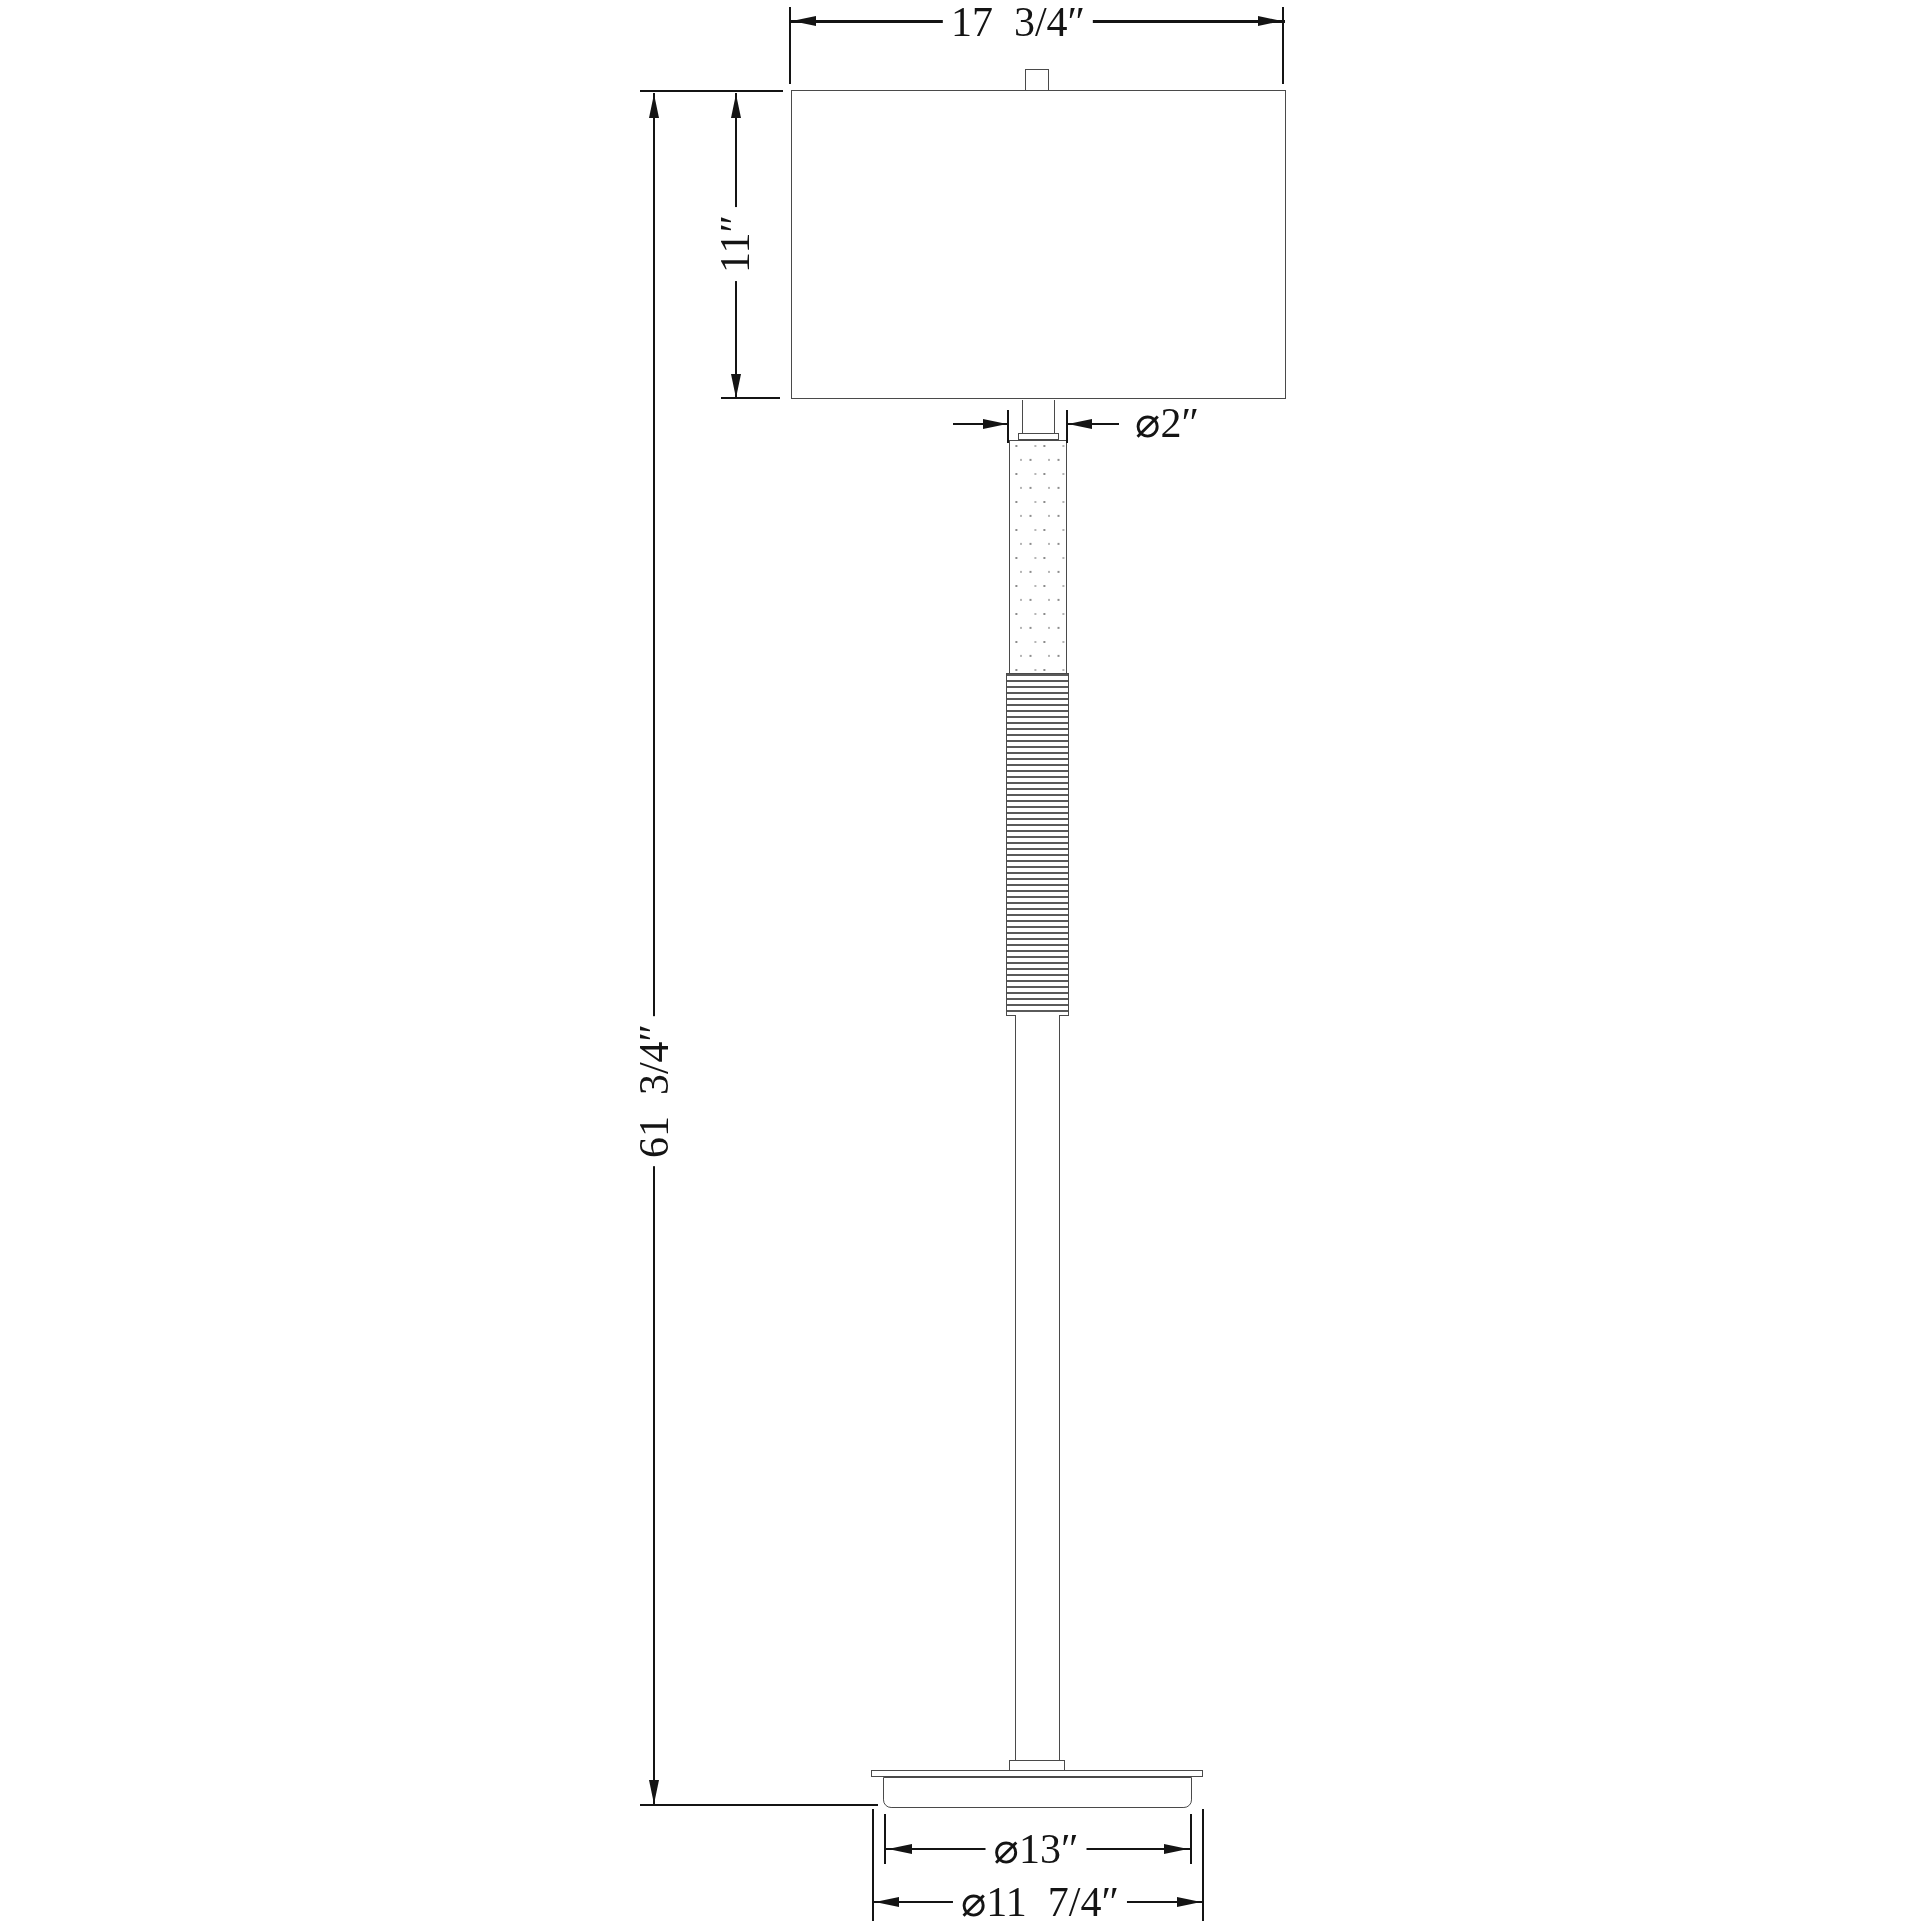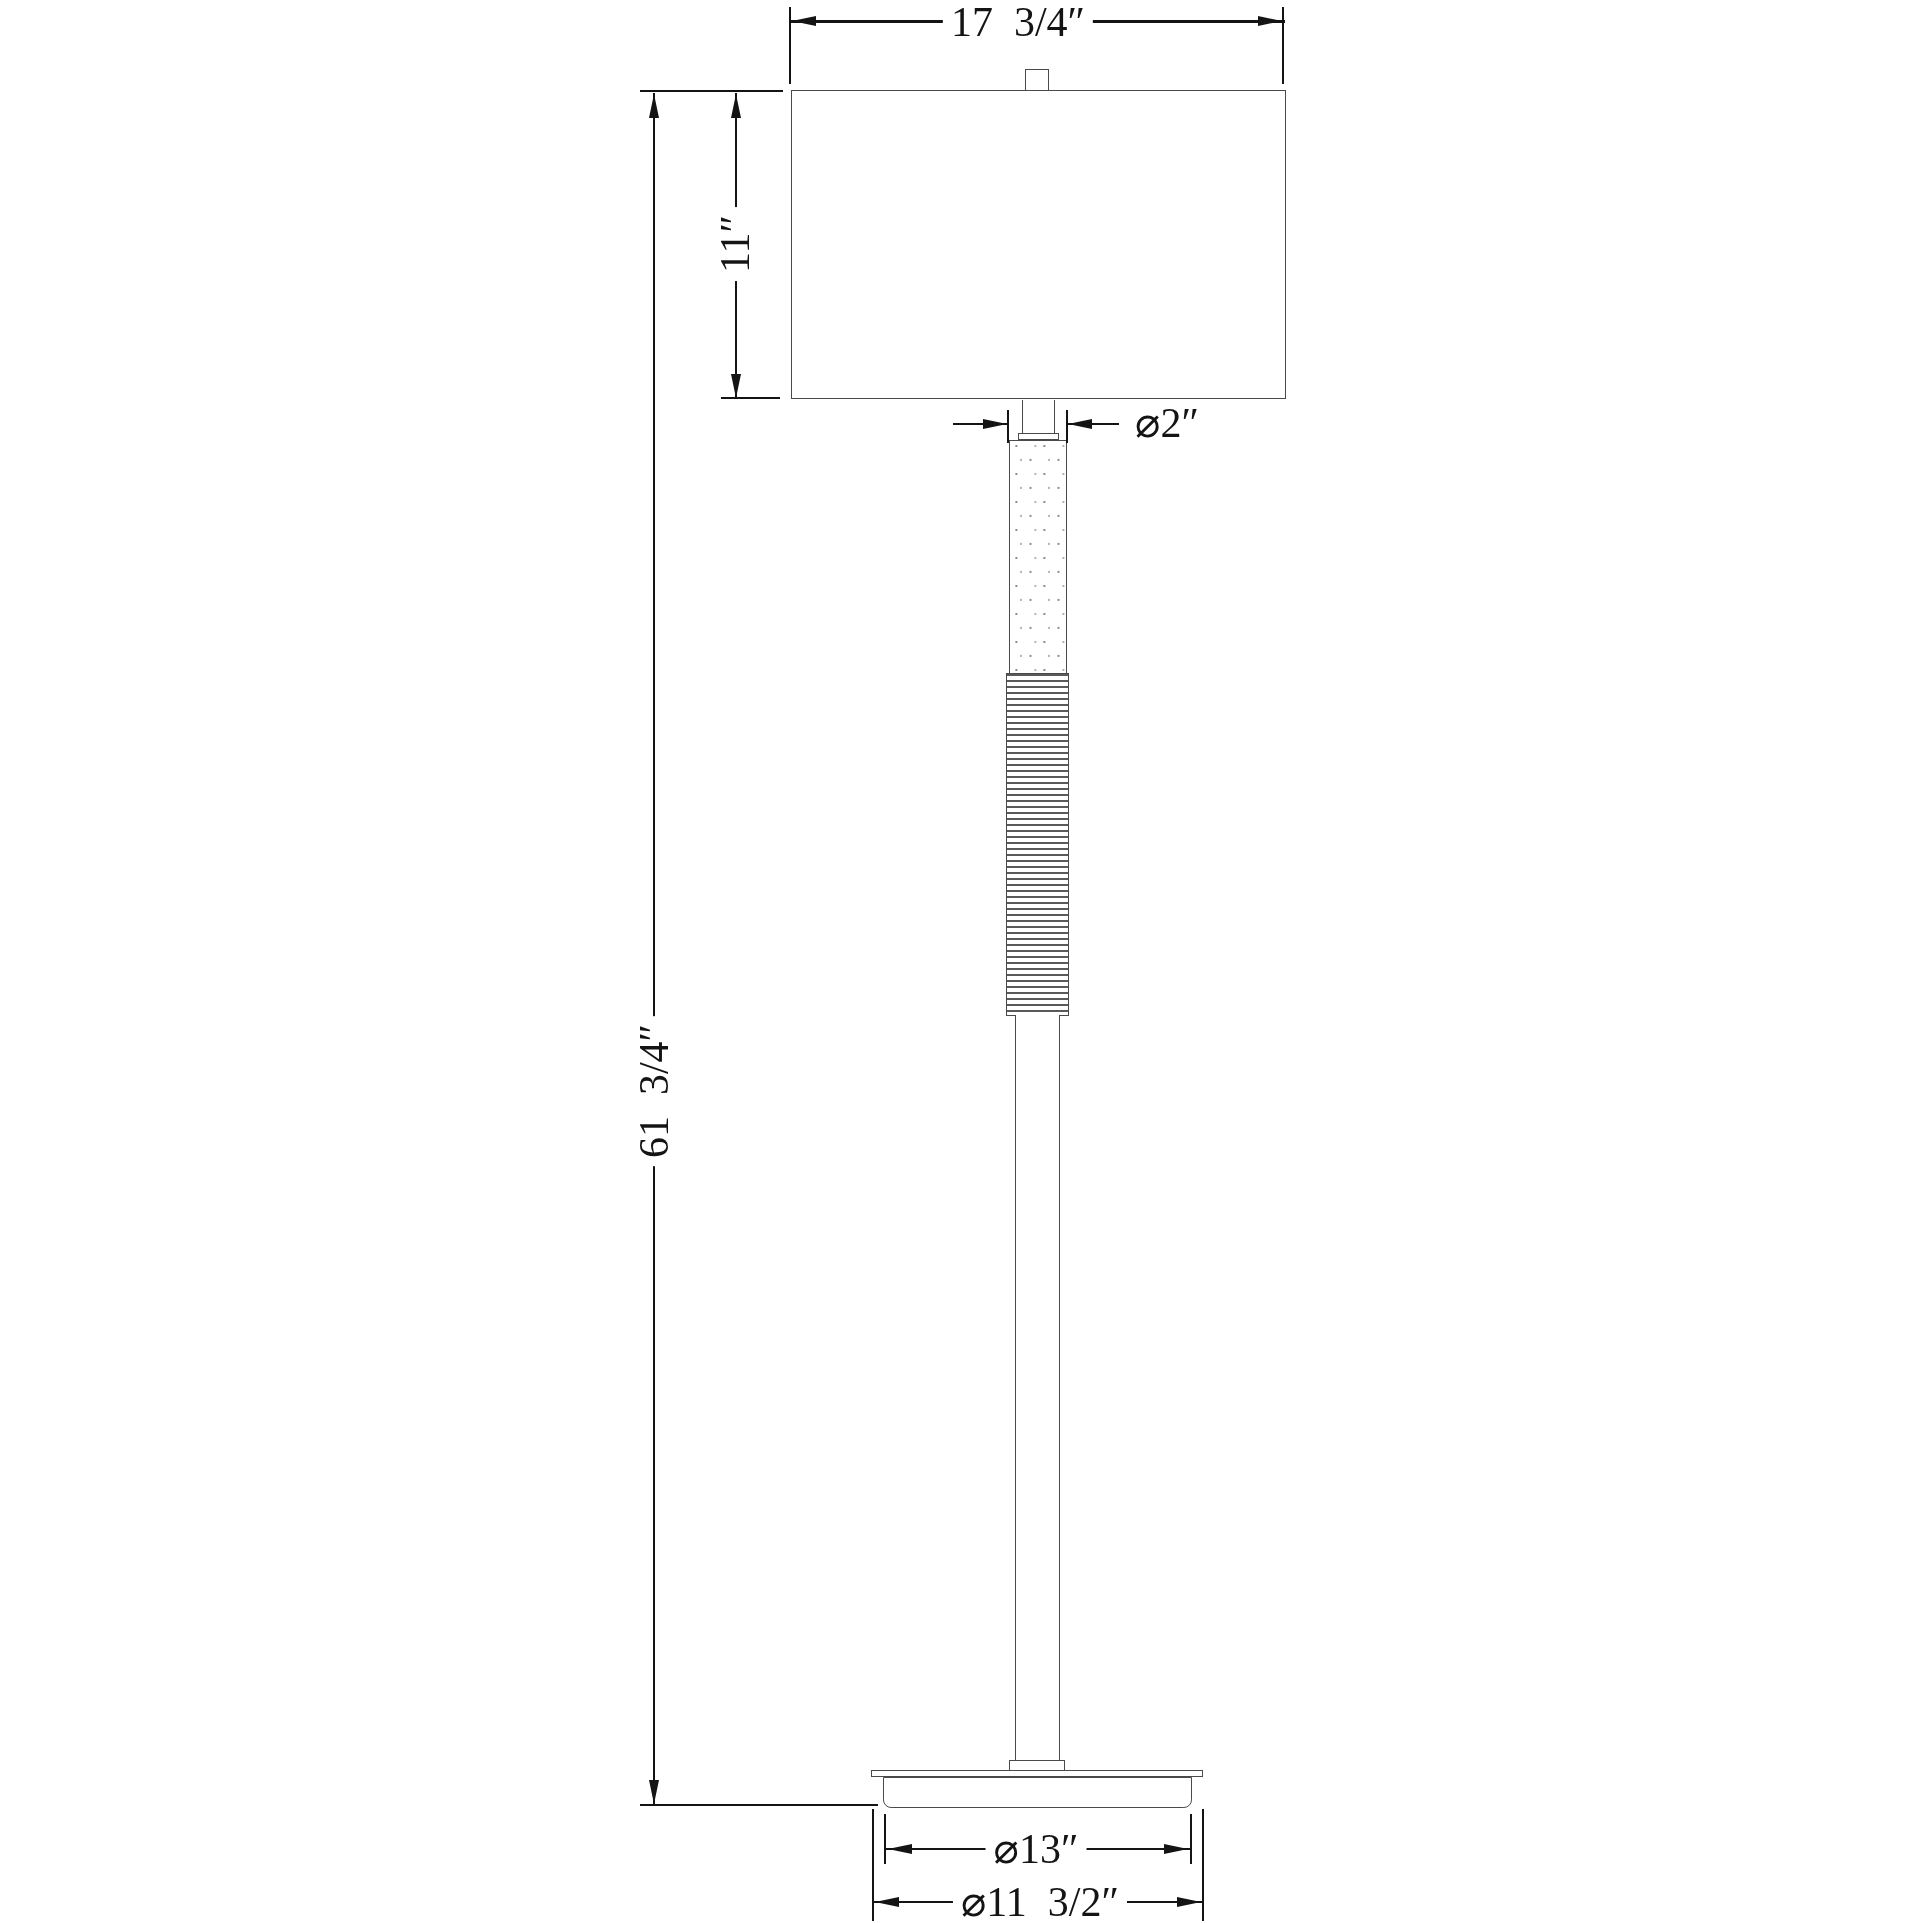--- a/index.html
+++ b/index.html
@@ -102,16 +102,16 @@
   <div class="hline" style="left:886px; top:1848px; width:305px;"></div>
   <div class="arr arr-left" style="left:888px; top:1844px;"></div>
   <div class="arr arr-right" style="left:1164px; top:1844px;"></div>
   <div class="dim-text" style="left:1036px; top:1849px;">⌀13″</div>
 
   <div class="vline" style="left:872px; top:1809px; height:112px;"></div>
   <div class="vline" style="left:1202px; top:1809px; height:112px;"></div>
   <div class="hline" style="left:874px; top:1901px; width:329px;"></div>
   <div class="arr arr-left" style="left:875px; top:1897px;"></div>
   <div class="arr arr-right" style="left:1177px; top:1897px;"></div>
-  <div class="dim-text" style="left:1040px; top:1902px;">⌀11  3/2″</div>
+  <div class="dim-text" style="left:1040px; top:1902px;">⌀11  7/4″</div>
 
 </div>
 
 
 </body></html>

